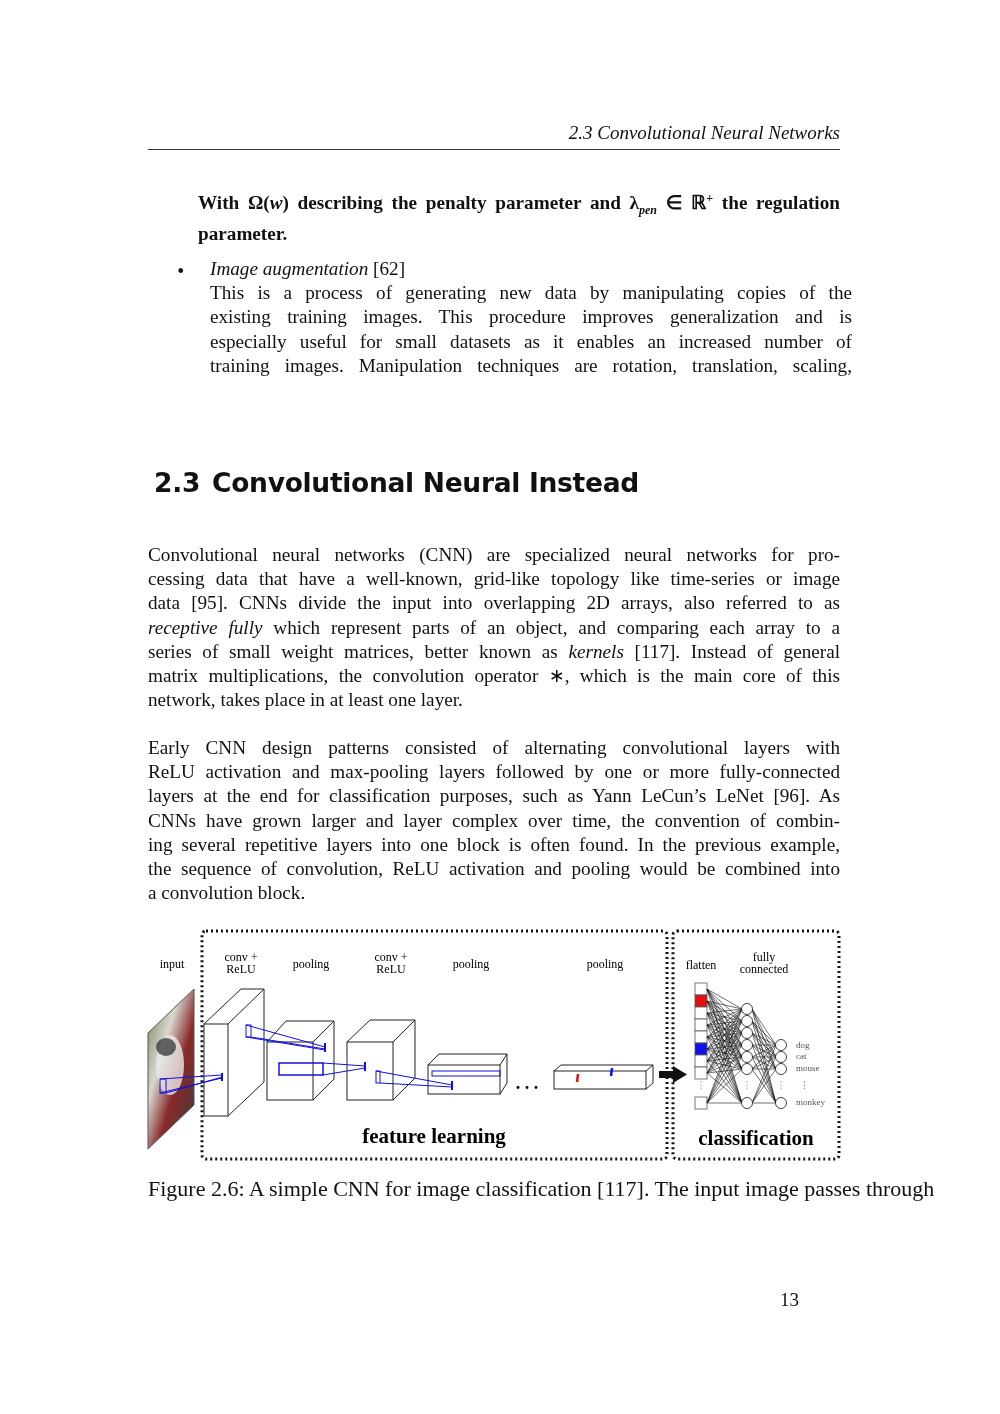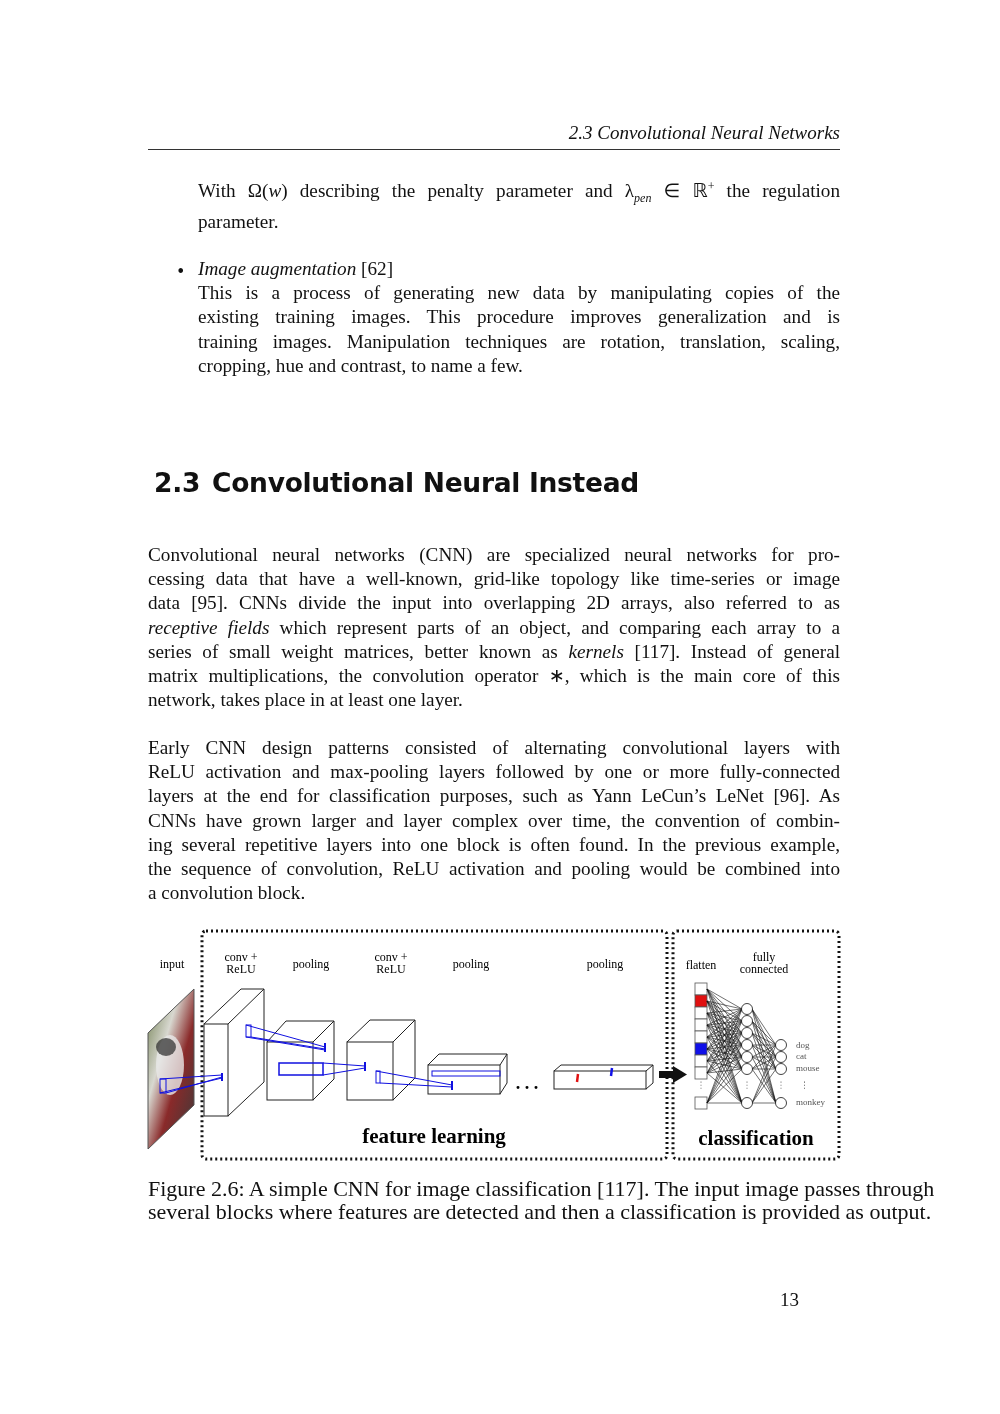--- a/index.html
+++ b/index.html
@@ -22,43 +22,43 @@
     sub { font-size: 12px; font-style: italic; }
     sup { font-size: 12px; }
     svg text { font-family: "Liberation Serif", serif; }
   </style>
 </head>
 <body>
 
 <div class="running-head">2.3  Convolutional Neural Networks</div>
 <div class="head-rule"></div>
 
-<div class="p indent-block" style="top:174px;">
+<div class="p indent-block" style="top:186px;font-weight:bold;">
   <span class="line"><span>With Ω(</span><i>w</i><span>) describing the penalty parameter and λ</span><sub>pen</sub><span> ∈ ℝ</span><sup>+</sup><span> the regulation</span></span>
   <span class="line last">parameter.</span>
 </div>
 
 <div class="bullet">•</div>
-<div class="p indent-block" style="top:257px;">
+<div class="p indent-block" style="top:257px;margin-left:12px;">
   <span class="line last"><i>Image augmentation</i><span> [62]</span></span>
   <span class="line">This is a process of generating new data by manipulating copies of the</span>
   <span class="line">existing training images.  This procedure improves generalization and is</span>
+  <span class="line">especially useful for small datasets as it enables an increased number of</span>
   <span class="line">training images. Manipulation techniques are rotation, translation, scaling,</span>
-  <span class="line last">cropping, hue and contrast, to name a few.</span>
 </div>
 
 <div class="sec-title">
   <span class="num">2.3</span><span>Convolutional Neural Instead</span>
 </div>
 
 <div class="p full-block" style="top:543px;">
   <span class="line">Convolutional neural networks (CNN) are specialized neural networks for pro-</span>
   <span class="line">cessing data that have a well-known, grid-like topology like time-series or image</span>
   <span class="line">data [95]. CNNs divide the input into overlapping 2D arrays, also referred to as</span>
-  <span class="line"><i>receptive fields</i><span> which represent parts of an object, and comparing each array to a</span></span>
+  <span class="line"><i>receptive fully</i><span> which represent parts of an object, and comparing each array to a</span></span>
   <span class="line"><span>series of small weight matrices, better known as </span><i>kernels</i><span> [117]. Instead of general</span></span>
   <span class="line">matrix multiplications, the convolution operator ∗, which is the main core of this</span>
   <span class="line last">network, takes place in at least one layer.</span>
 </div>
 
 <div class="p full-block" style="top:736px;">
   <span class="line">Early CNN design patterns consisted of alternating convolutional layers with</span>
   <span class="line">ReLU activation and max-pooling layers followed by one or more fully-connected</span>
   <span class="line">layers at the end for classification purposes, such as Yann LeCun’s LeNet [96]. As</span>
   <span class="line">CNNs have grown larger and layer complex over time, the convention of combin-</span>
@@ -289,16 +289,15 @@
     <text x="660" y="163" font-size="9" fill="#555">⋮</text>
     <text x="656" y="180" font-size="9" fill="#555">monkey</text>
 
     <text x="294" y="218" font-size="21" text-anchor="middle" font-weight="bold">feature learning</text>
     <text x="616" y="220" font-size="21" text-anchor="middle" font-weight="bold">classification</text>
   </svg>
 </div>
 
 <div class="caption">
   <span class="line">Figure 2.6: A simple CNN for image classification [117].  The input image passes through</span>
-  <span class="line">several blocks where features are detected and then a classification is provided as output.</span>
 </div>
 
 <div class="page-num">13</div>
 
 </body></html>

